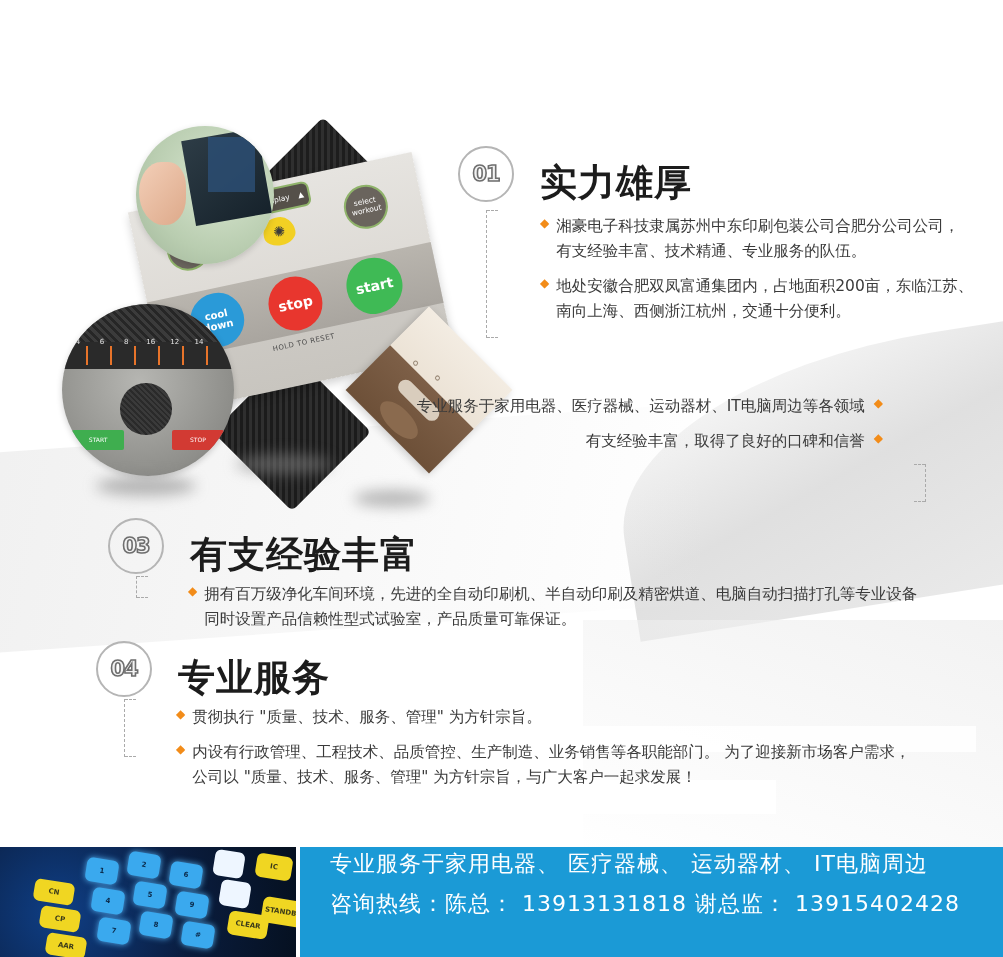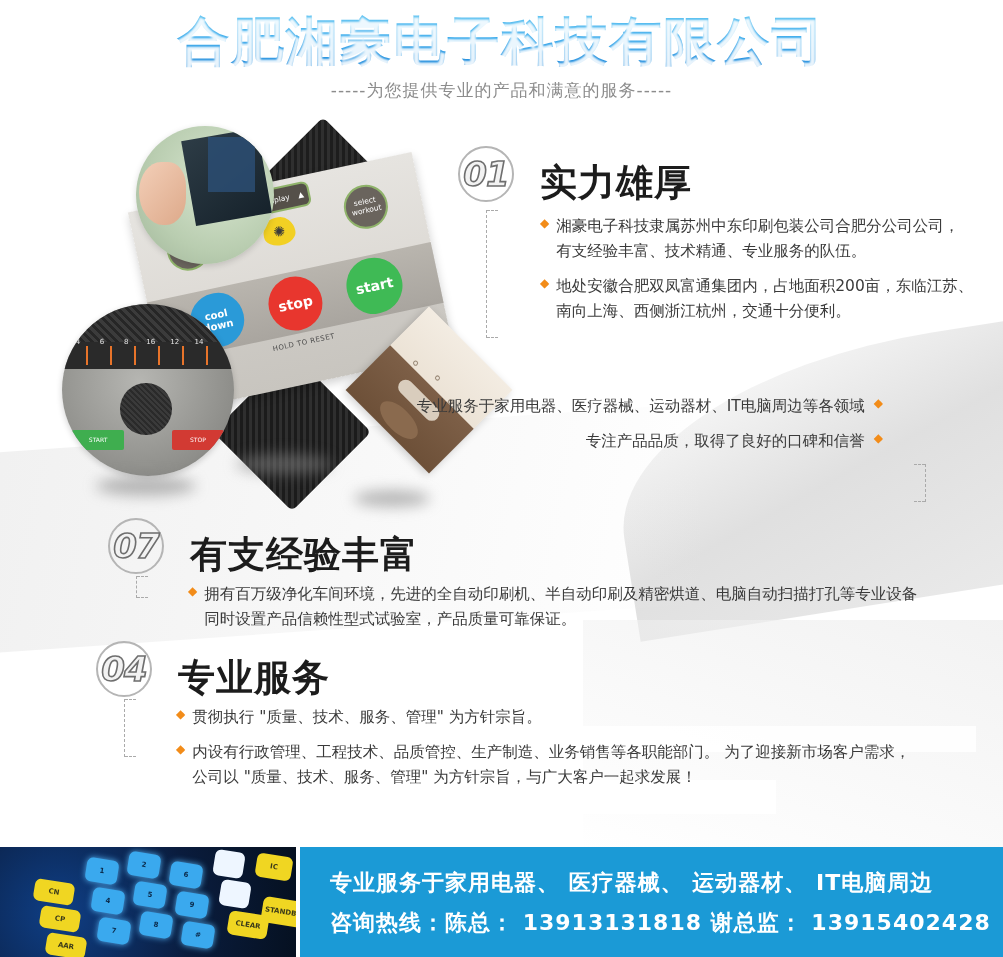--- a/index.html
+++ b/index.html
@@ -134,21 +134,21 @@
   .panel-cooker .ck-dot { position:absolute; width:5px; height:5px; border-radius:50%; border:1px solid #9a8a78; }
 
   .blur-smudge { position:absolute; background: rgba(130,130,130,.55); filter: blur(7px); border-radius:50%; }
 
   
   .section { position:absolute; }
   .sec-head { display:flex; align-items:center; }
   .badge {
     width:56px; height:56px; border-radius:50%; border:2px solid #b5b5b5;
     display:flex; align-items:center; justify-content:center; flex:none;
-    font-size:34px; font-weight:bold; font-style:italic; color:#f2f2f2;
+    font-size:21px; font-weight:bold; color:#f2f2f2;
     -webkit-text-stroke: 1.6px #6e6e6e; letter-spacing:-1px;
   }
   .sec-title { font-size:37px; font-weight:bold; color:#1c1c1c; letter-spacing:1px; line-height:1;margin-top:16px; }
   .bullets { font-size:15.5px; color:#3a3a3a; line-height:1.62; }
   .bullet { display:flex; align-items:flex-start; margin-bottom:10px; }
   .dia { color:#f28c19; font-size:12px; margin-right:7px; line-height:1.55; flex:none; }
   .btxt { white-space:pre-line; }
 
   .connector {
     position:absolute; border-left:1px dashed #aaa;
@@ -194,39 +194,35 @@
   .footer { position:absolute; left:0; top:847px; width:1003px; height:110px; background:#1b9ad6; }
   .footer-photo {
     position:absolute; left:0; top:0; width:300px; height:110px; overflow:hidden;
     background: radial-gradient(circle at 20% 60%, #0f3f86 0%, #0a1c3d 55%, #05101f 100%);
     border-right:4px solid #ffffff;
   }
   .kp { position:absolute; border-radius:6px; font-size:7px; display:flex; align-items:center; justify-content:center; font-weight:bold; }
   .kp-y { background:#f0d622; color:#3a3a1a; }
   .kp-b { background:#3aa9ee; color:#0b2a4a; box-shadow:0 0 6px rgba(90,190,255,.9); }
   .kp-w { background:#eef6ff; color:#203040; }
-  .footer-text { position:absolute; left:330px; top:21px; color:#ffffff;font-weight:bold; }
+  .footer-text { position:absolute; left:330px; top:2px; color:#ffffff; }
   .ft-line1 { font-size:22px; letter-spacing:1px; margin-bottom:10px; }
   .ft-line2 { font-size:22px; letter-spacing:1px; }
 </style>
 </head>
 <body>
 
 <div class="page">
 
   <div class="bg-swoosh-1"></div>
   <div class="bg-swoosh-2"></div>
   <div class="bg-swoosh-3"></div>
   <div class="bg-highlight" style="left:216px; top:726px; width:760px; height:26px;"></div>
   <div class="bg-highlight" style="left:216px; top:780px; width:560px; height:34px;"></div>
 
-  <div class="header">
-    <div class="company-title">合肥湘豪电子科技有限公司</div>
-    <div class="company-slogan">-----为您提供专业的产品和满意的服务-----</div>
-  </div>
 
   <div class="collage">
 
     <div class="carbon-top"></div>
     <div class="carbon-bottom"></div>
 
     <div class="panel-main">
       <div class="strip"></div>
       <div class="pill-enter">
         <span>enter
@@ -306,28 +302,28 @@
 
   <div class="section" id="sec02">
     <div class="connector-r" style="right:77px; top:96px; height:38px;"></div>
     <div class="bullets">
       <div class="bullet">
         <span class="dia">◆</span>
         <span class="btxt">专业服务于家用电器、医疗器械、运动器材、IT电脑周边等各领域</span>
       </div>
       <div class="bullet">
         <span class="dia">◆</span>
-        <span class="btxt">专注产品品质，取得了良好的口碑和信誉</span>
+        <span class="btxt">有支经验丰富，取得了良好的口碑和信誉</span>
       </div>
     </div>
   </div>
 
   <div class="section" id="sec03">
     <div class="sec-head">
-      <div class="badge">07</div>
+      <div class="badge">03</div>
       <div class="sec-title">有支经验丰富</div>
     </div>
     <div class="connector" style="left:28px; top:58px; height:22px;"></div>
     <div class="bullets">
       <div class="bullet">
         <span class="dia">◆</span>
         <span class="btxt">拥有百万级净化车间环境，先进的全自动印刷机、半自动印刷及精密烘道、电脑自动扫描打孔等专业设备
 同时设置产品信赖性型式试验室，产品质量可靠保证。</span>
       </div>
     </div>

